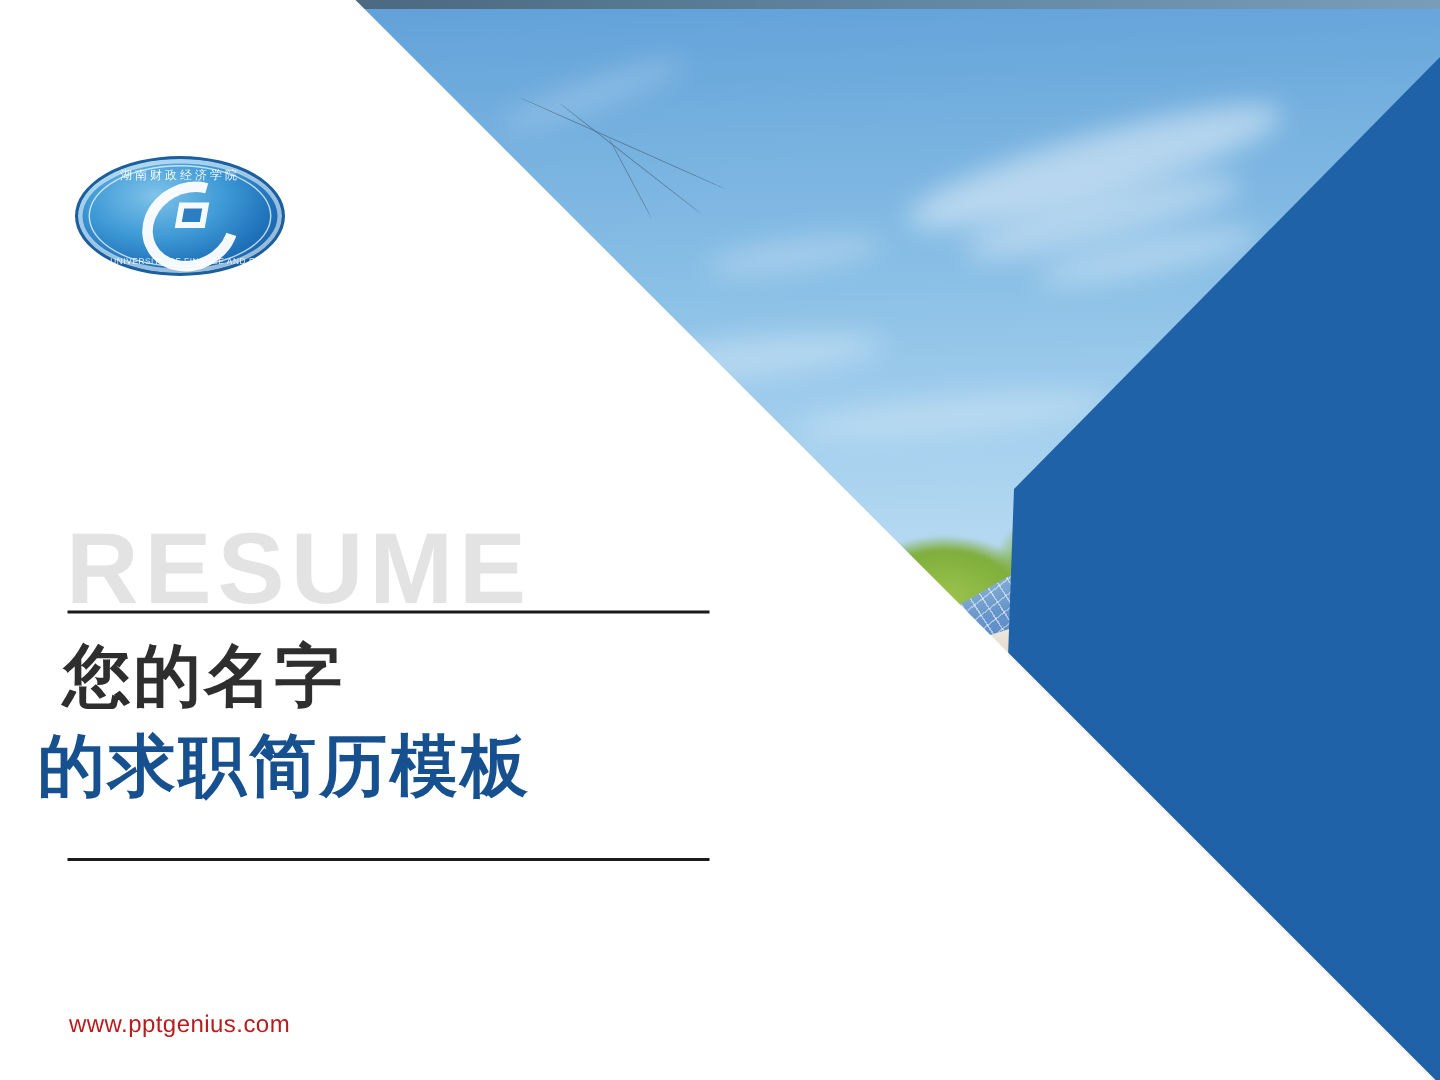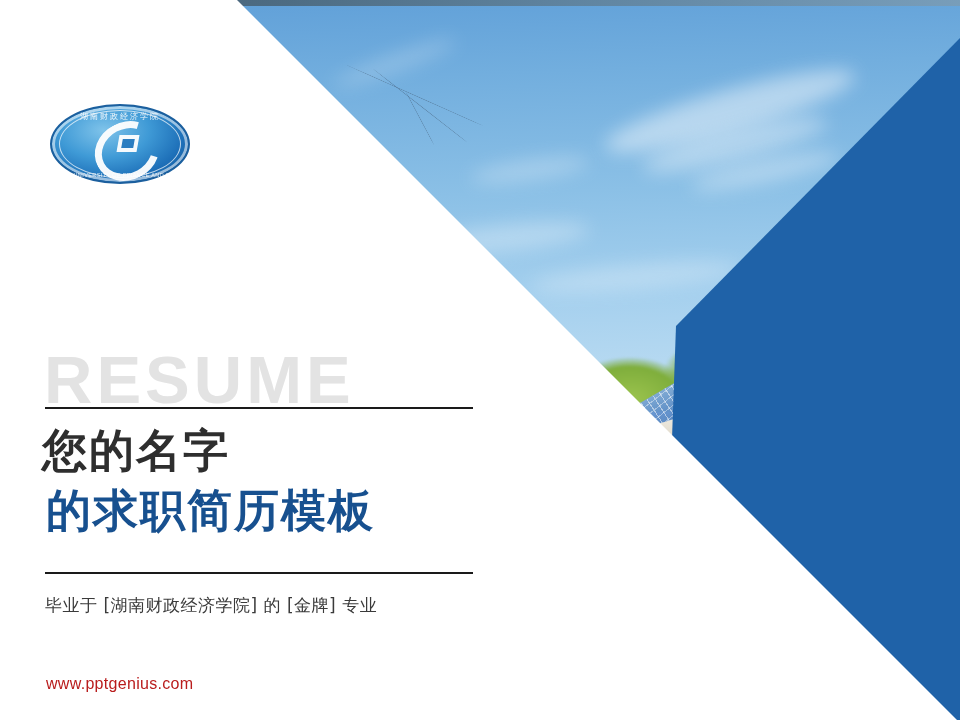--- a/index.html
+++ b/index.html
@@ -324,21 +324,21 @@
     top: 427px;
     font-size: 45px;
     font-weight: bold;
     color: #2e2e2e;
     letter-spacing: 2px;
     line-height: 1.05;
     font-family: "DejaVu Sans", sans-serif;
   }
   .title-line {
     position: absolute;
-    left: 46px;
+    left: 25px;
     top: 487px;
     font-size: 45px;
     font-weight: bold;
     color: #17508f;
     letter-spacing: 2px;
     line-height: 1.05;
     font-family: "DejaVu Sans", sans-serif;
   }
 
   .subtitle {
@@ -420,18 +420,17 @@
     <div class="watermark">RESUME</div>
 
     <div class="rule rule-top"></div>
 
     <div class="name-line">您的名字</div>
 
     <div class="title-line">的求职简历模板</div>
 
     <div class="rule rule-bottom"></div>
 
-    <div class="subtitle">毕业于 [湖南财政经济学院] 的 [金牌] 专业</div>
 
     <div class="footer-url">www.pptgenius.com</div>
 
   </div>
 </div>
 
 </body></html>

